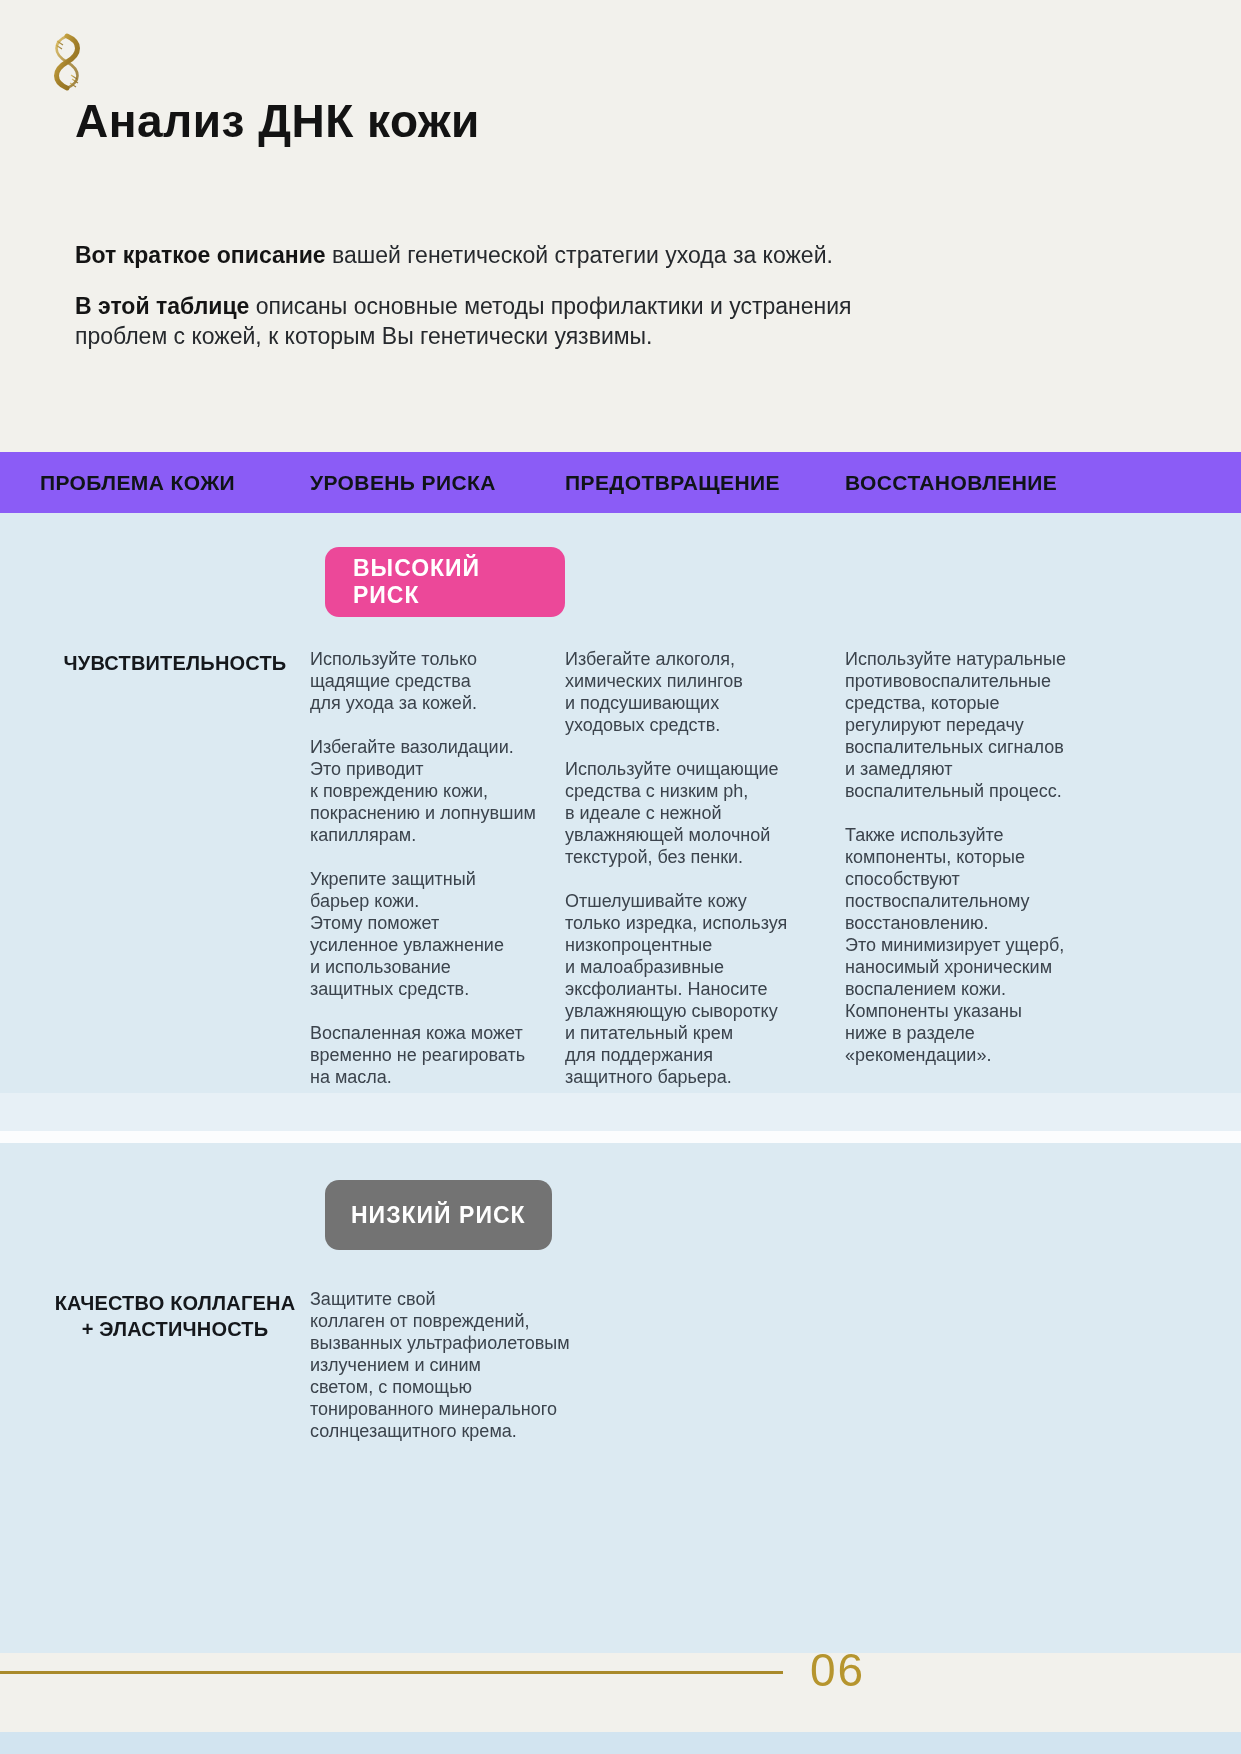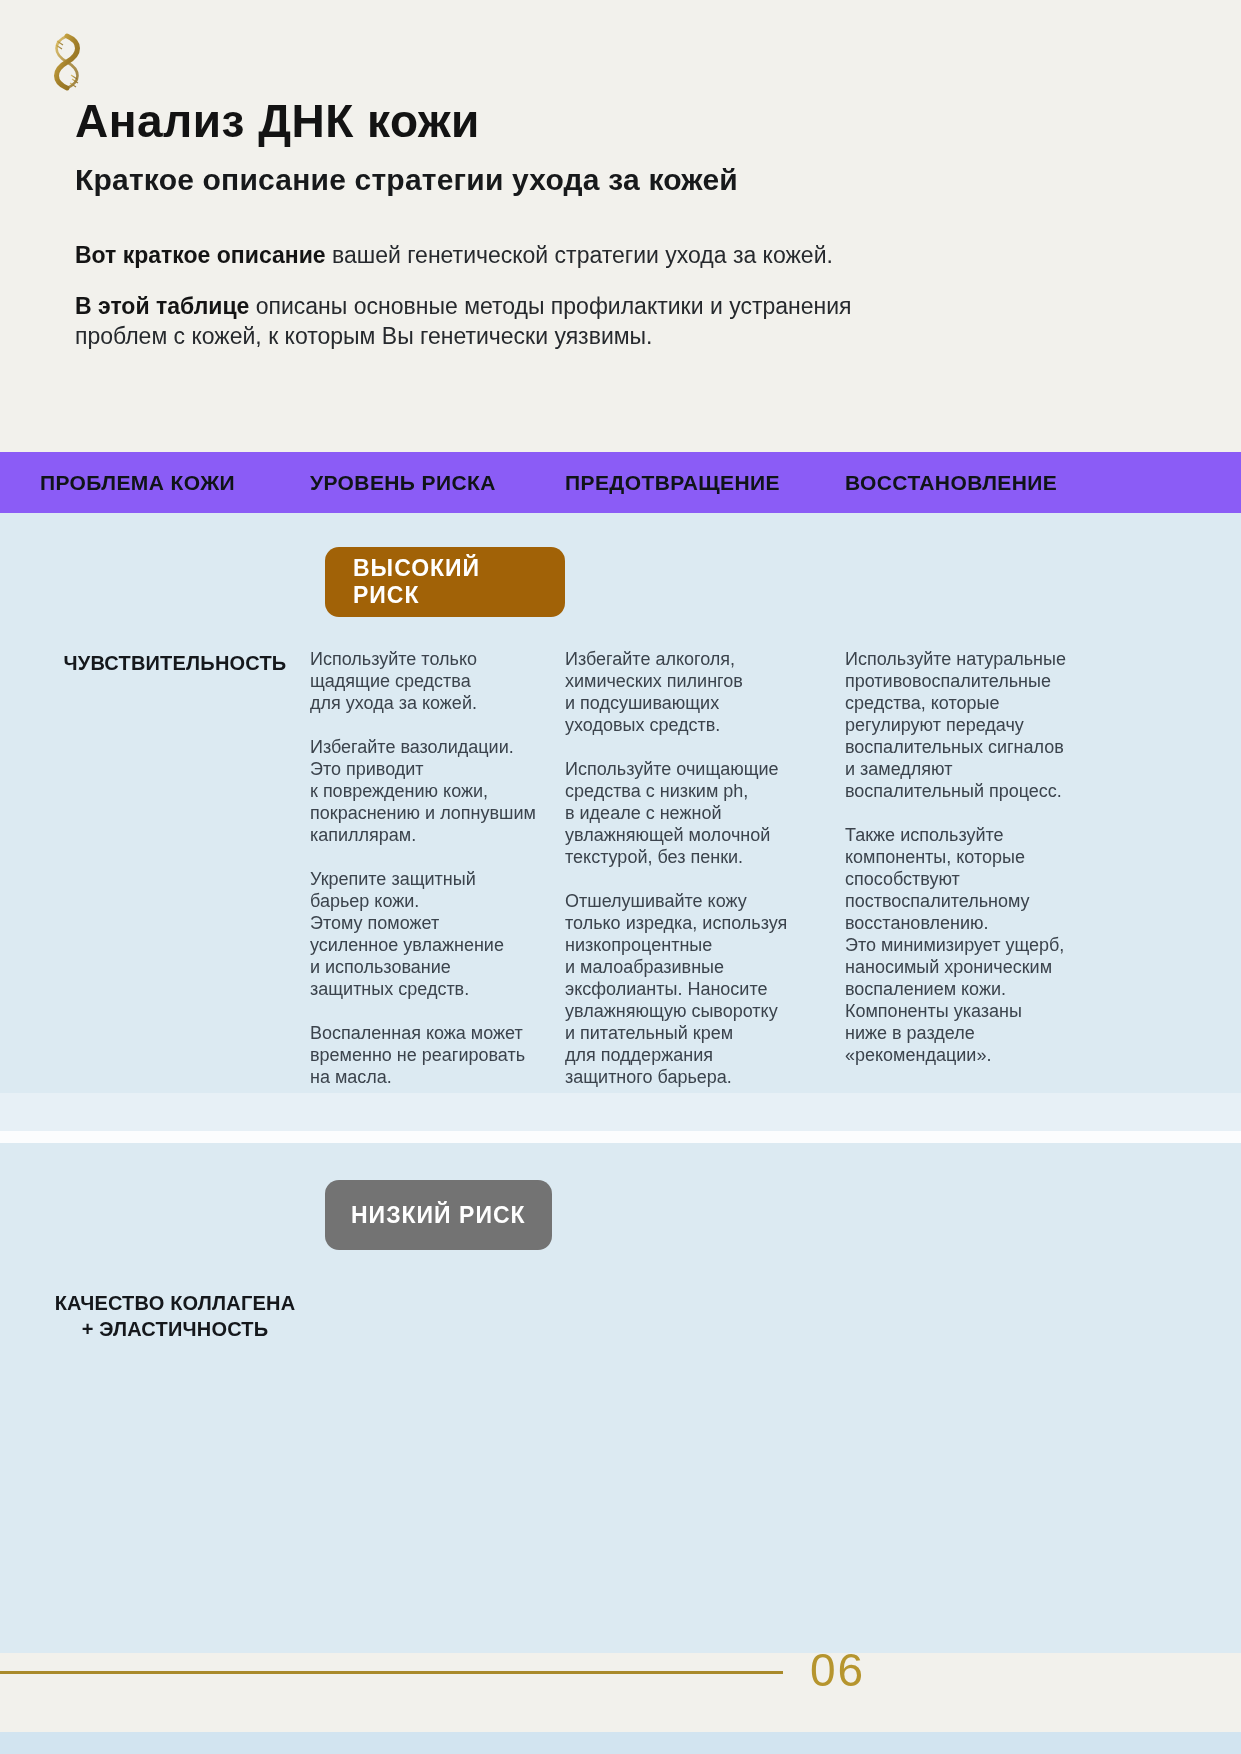--- a/index.html
+++ b/index.html
@@ -43,21 +43,21 @@
   .gap-strip{position:absolute;top:1131px;left:0;width:100%;height:12px;background:#fcfdfe;}
   .section-2{top:1143px;height:510px;}
   .badge-row{padding-top:34px;}
   .badge{
     grid-column:2;justify-self:start;margin-left:15px;
     height:70px;display:flex;align-items:center;
     padding:0 26px;border-radius:14px;
     color:#ffffff;font-size:23px;font-weight:700;letter-spacing:1px;
     box-sizing:border-box;
   }
-  .badge-high{background:#a16207;padding-left:28px;}
+  .badge-high{background:#ec4899;padding-left:28px;}
   .badge-low{background:#737373;}
   .row-1{margin-top:31px;}
   .row-2{margin-top:38px;}
   .problem{
     font-size:20px;font-weight:700;color:#15181c;line-height:26px;
     letter-spacing:.2px;white-space:pre-line;padding-top:2px;text-align:center;
   }
   .cell{
     font-size:18px;line-height:22px;color:#3b434c;
     white-space:pre-line;margin-right:-34px;
@@ -93,21 +93,20 @@
         <line x1="9" y1="9" x2="15" y2="13"></line>
         <line x1="8" y1="13" x2="14" y2="17"></line>
         <line x1="23" y1="43" x2="29" y2="47"></line>
         <line x1="24" y1="47" x2="30" y2="51"></line>
         <line x1="22" y1="51" x2="28" y2="55"></line>
       </g>
     </svg>
   </div>
 
   <div class="title">Анализ ДНК кожи</div>
-  <div class="subtitle">Краткое описание стратегии ухода за кожей</div>
 
   <div class="intro">
     <p><b>Вот краткое описание</b><span> вашей генетической стратегии ухода за кожей.</span></p>
     <p><b>В этой таблице</b><span> описаны основные методы профилактики и устранения
 проблем с кожей, к которым Вы генетически уязвимы.</span></p>
   </div>
 
   <div class="thead cols">
     <div class="th">ПРОБЛЕМА КОЖИ</div>
     <div class="th">УРОВЕНЬ РИСКА</div>
@@ -186,20 +185,27 @@
   <div class="band-2"></div>
   <div class="gap-strip"></div>
 
   <div class="section section-2">
     <div class="cols badge-row" style="padding-top:37px;">
       <div class="badge badge-low">НИЗКИЙ РИСК</div>
     </div>
     <div class="cols row-2">
       <div class="problem">КАЧЕСТВО КОЛЛАГЕНА
 + ЭЛАСТИЧНОСТЬ</div>
+      <div class="cell">Защитите свой
+коллаген от повреждений,
+вызванных ультрафиолетовым
+излучением и синим
+светом, с помощью
+тонированного минерального
+солнцезащитного крема.</div>
       <div class="cell"></div>
     </div>
   </div>
 
   <div class="footer-line"></div>
   <div class="page-number">06</div>
   <div class="bottom-strip"></div>
 
 </div>
 

